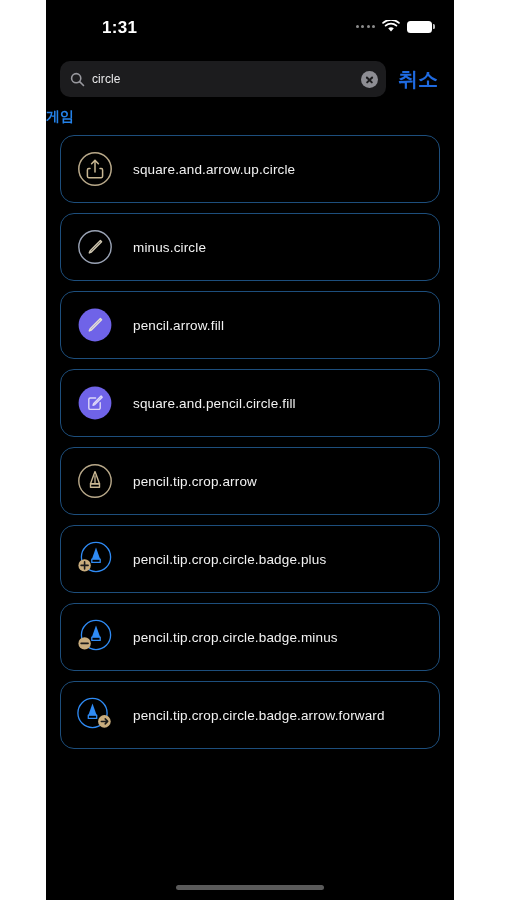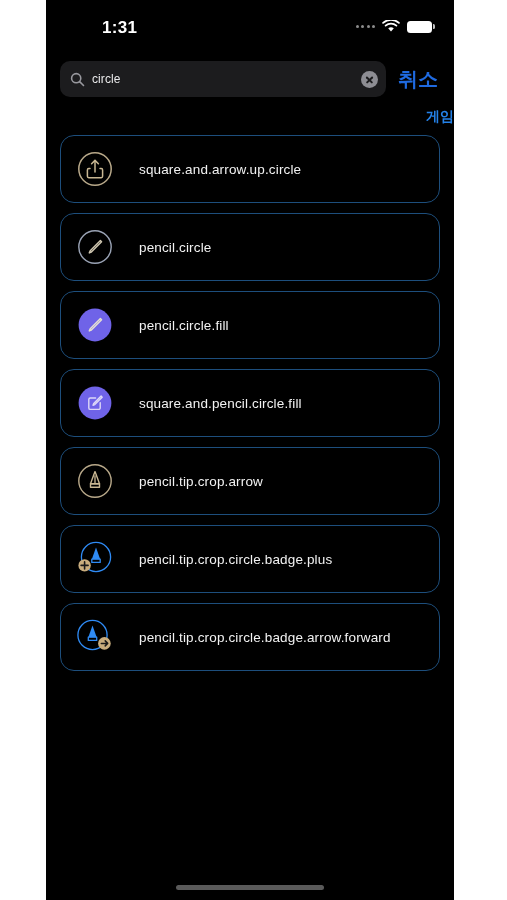--- a/index.html
+++ b/index.html
@@ -114,21 +114,21 @@
     flex: none;
     color: #1f6ae0;
     font-size: 20px;
     font-weight: bold;
     cursor: pointer;
     padding: 2px 2px;
   }
 
   
   .section-title {
-    text-align: right;
+    text-align: left;
     color: #2481e8;
     font-size: 14px;
     font-weight: bold;
     padding: 6px 0 9px;
   }
 
   
   .list {
     padding: 0 14px;
     display: flex;
@@ -137,21 +137,21 @@
   }
   .row {
     position: relative;
     height: 68px;
     border: 1.5px solid #1d4e7c;
     border-radius: 14px;
     background: #000000;
     display: flex;
     align-items: center;
     padding: 0 14px;
-    gap: 24px;
+    gap: 18px;
     cursor: pointer;
   }
   .row-icon {
     flex: none;
     width: 40px; height: 40px;
     display: flex;
     align-items: center;
     justify-content: center;
     position: relative;
   }
@@ -226,31 +226,31 @@
       </div>
 
 
       <div class="row">
         <div class="row-icon">
           <svg width="38" height="38" viewBox="0 0 38 38">
             <circle cx="19" cy="19" r="16.2" stroke="#9aa3b5" stroke-width="1.4" fill="none"></circle>
             <path d="M24.4 12.6 l1.2 1.2 -10.2 10.2 -2.1 .9 .9 -2.1 Z" stroke="#cfc6b0" stroke-width="1.4" fill="none" stroke-linejoin="round"></path>
           </svg>
         </div>
-        <div class="row-label">pencil.circle</div>
+        <div class="row-label">minus.circle</div>
       </div>
 
       <div class="row">
         <div class="row-icon">
           <svg width="38" height="38" viewBox="0 0 38 38">
             <circle cx="19" cy="19" r="16.4" fill="#6f63e8"></circle>
             <path d="M24.4 12.6 l1.2 1.2 -10.2 10.2 -2.1 .9 .9 -2.1 Z" stroke="#e6e1d2" stroke-width="1.4" fill="none" stroke-linejoin="round"></path>
           </svg>
         </div>
-        <div class="row-label">pencil.circle.fill</div>
+        <div class="row-label">pencil.arrow.fill</div>
       </div>
 
 
       <div class="row">
         <div class="row-icon">
           <svg width="38" height="38" viewBox="0 0 38 38">
             <circle cx="19" cy="19" r="16.4" fill="#6f63e8"></circle>
             <path d="M24.2 18.6 v5.3 a1.5 1.5 0 0 1 -1.5 1.5 h-8.4 a1.5 1.5 0 0 1 -1.5 -1.5 v-8.4 a1.5 1.5 0 0 1 1.5 -1.5 h5.3" stroke="#ddd8f7" stroke-width="1.4" fill="none" stroke-linecap="round"></path>
             <path d="M25.1 12.1 l1.1 1.1 -7.4 7.4 -1.8 .7 .7 -1.8 Z" stroke="#ddd8f7" stroke-width="1.4" fill="none" stroke-linejoin="round"></path>
           </svg>
@@ -276,20 +276,32 @@
             <circle cx="21" cy="18" r="14.6" stroke="#2f8bf5" stroke-width="1.3" fill="none"></circle>
             <path d="M21 8.6 l4.2 11.6 h-8.4 Z" fill="#2f8bf5"></path>
             <path d="M16.8 20.2 h8.4 v3.2 h-8.4 Z" stroke="#2f8bf5" stroke-width="1.3" fill="none" stroke-linejoin="round"></path>
             <circle cx="9.6" cy="26.4" r="6.2" fill="#c9ad7e"></circle>
             <path d="M9.6 22.9 v7 M6.1 26.4 h7" stroke="#1a1a1a" stroke-width="1.6" stroke-linecap="round"></path>
           </svg>
         </div>
         <div class="row-label">pencil.tip.crop.circle.badge.plus</div>
       </div>
 
+      <div class="row">
+        <div class="row-icon">
+          <svg width="40" height="40" viewBox="0 0 40 40">
+            <circle cx="21" cy="18" r="14.6" stroke="#2f8bf5" stroke-width="1.3" fill="none"></circle>
+            <path d="M21 8.6 l4.2 11.6 h-8.4 Z" fill="#2f8bf5"></path>
+            <path d="M16.8 20.2 h8.4 v3.2 h-8.4 Z" stroke="#2f8bf5" stroke-width="1.3" fill="none" stroke-linejoin="round"></path>
+            <circle cx="9.6" cy="26.4" r="6.2" fill="#c9ad7e"></circle>
+            <path d="M6.1 26.4 h7" stroke="#1a1a1a" stroke-width="1.6" stroke-linecap="round"></path>
+          </svg>
+        </div>
+        <div class="row-label">pencil.tip.crop.circle.badge.minus</div>
+      </div>
 
       <div class="row">
         <div class="row-icon">
           <svg width="40" height="40" viewBox="0 0 40 40">
             <circle cx="17.5" cy="18" r="14.6" stroke="#2f8bf5" stroke-width="1.3" fill="none"></circle>
             <path d="M17.5 8.6 l4.2 11.6 h-8.4 Z" fill="#2f8bf5"></path>
             <path d="M13.3 20.2 h8.4 v3.2 h-8.4 Z" stroke="#2f8bf5" stroke-width="1.3" fill="none" stroke-linejoin="round"></path>
             <circle cx="29.4" cy="26.4" r="6.3" fill="#c9ad7e"></circle>
             <path d="M26.3 26.4 h6.2 M30.2 23.9 l2.5 2.5 -2.5 2.5" stroke="#1a1a1a" stroke-width="1.5" fill="none" stroke-linecap="round" stroke-linejoin="round"></path>
           </svg>

